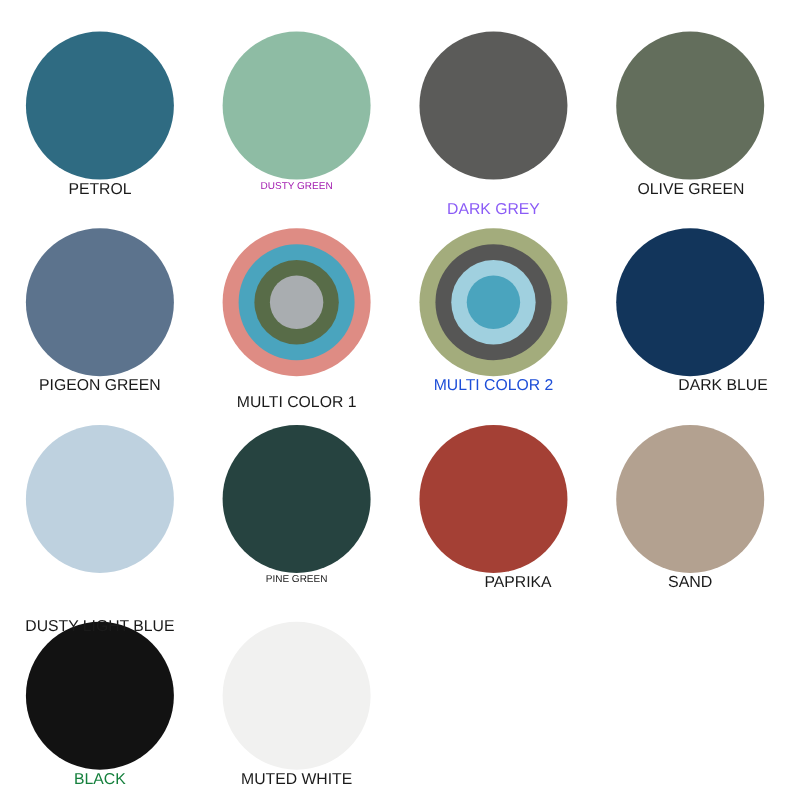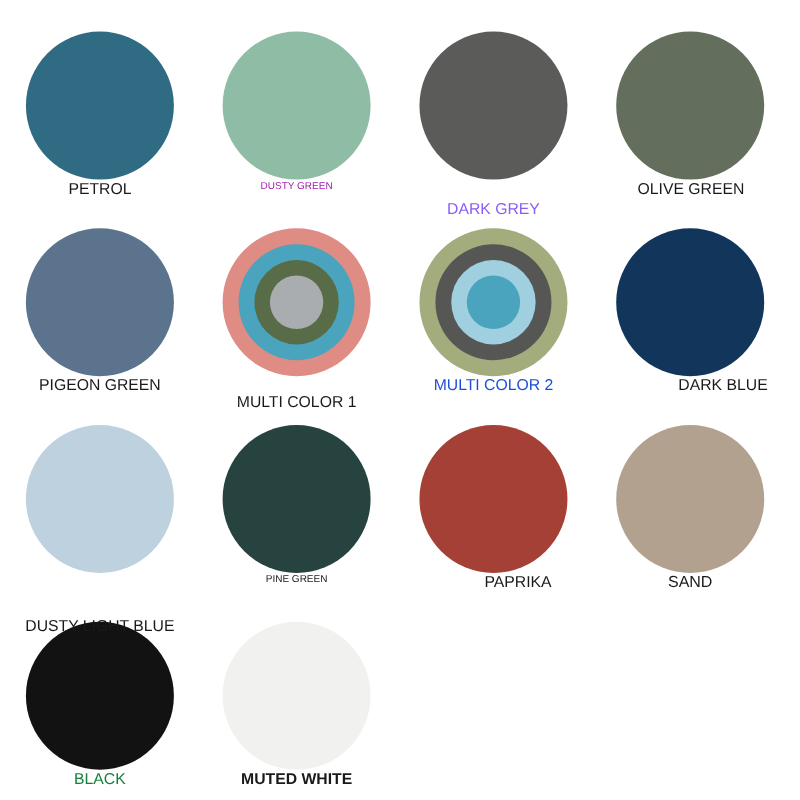--- a/index.html
+++ b/index.html
@@ -115,15 +115,15 @@
     <div class="swatch-label" style="left: 691px; top: 181.6px; font-size: 15.75px; color: rgb(26, 26, 26);">OLIVE GREEN</div>
     <div class="swatch-label" style="left: 99.9px; top: 378.25px; font-size: 15.75px; color: rgb(26, 26, 26);">PIGEON GREEN</div>
     <div class="swatch-label" style="left: 296.6px; top: 378.25px; font-size: 15.75px; color: rgb(26, 26, 26); margin-top: 17px;">MULTI COLOR 1</div>
     <div class="swatch-label" style="left: 493.45px; top: 378.25px; font-size: 15.75px; color: #1d4ed8;">MULTI COLOR 2</div>
     <div class="swatch-label" style="left: 723px; top: 378.25px; font-size: 15.75px; color: rgb(26, 26, 26);">DARK BLUE</div>
     <div class="swatch-label" style="left: 99.9px; top: 575px; font-size: 15.75px; color: rgb(26, 26, 26); margin-top: 44px;">DUSTY LIGHT BLUE</div>
     <div class="swatch-label" style="left: 296.6px; top: 575px; font-size: 10px; color: rgb(26, 26, 26);">PINE GREEN</div>
     <div class="swatch-label" style="left: 518px; top: 575px; font-size: 15.75px; color: rgb(26, 26, 26);">PAPRIKA</div>
     <div class="swatch-label" style="left: 690.2px; top: 575px; font-size: 16px; color: rgb(26, 26, 26);">SAND</div>
     <div class="swatch-label" style="left: 99.9px; top: 771.75px; font-size: 15.75px; color: #15803d;">BLACK</div>
-    <div class="swatch-label" style="left: 296.6px; top: 771.75px; font-size: 15.75px; color: rgb(26, 26, 26); font-weight: bold;">MUTED WHITE</div>
+    <div class="swatch-label" style="left: 296.6px; top: 771.75px; font-size: 15.75px; color: rgb(26, 26, 26);">MUTED WHITE</div>
   </div>
 </div>
 
 </body></html>

